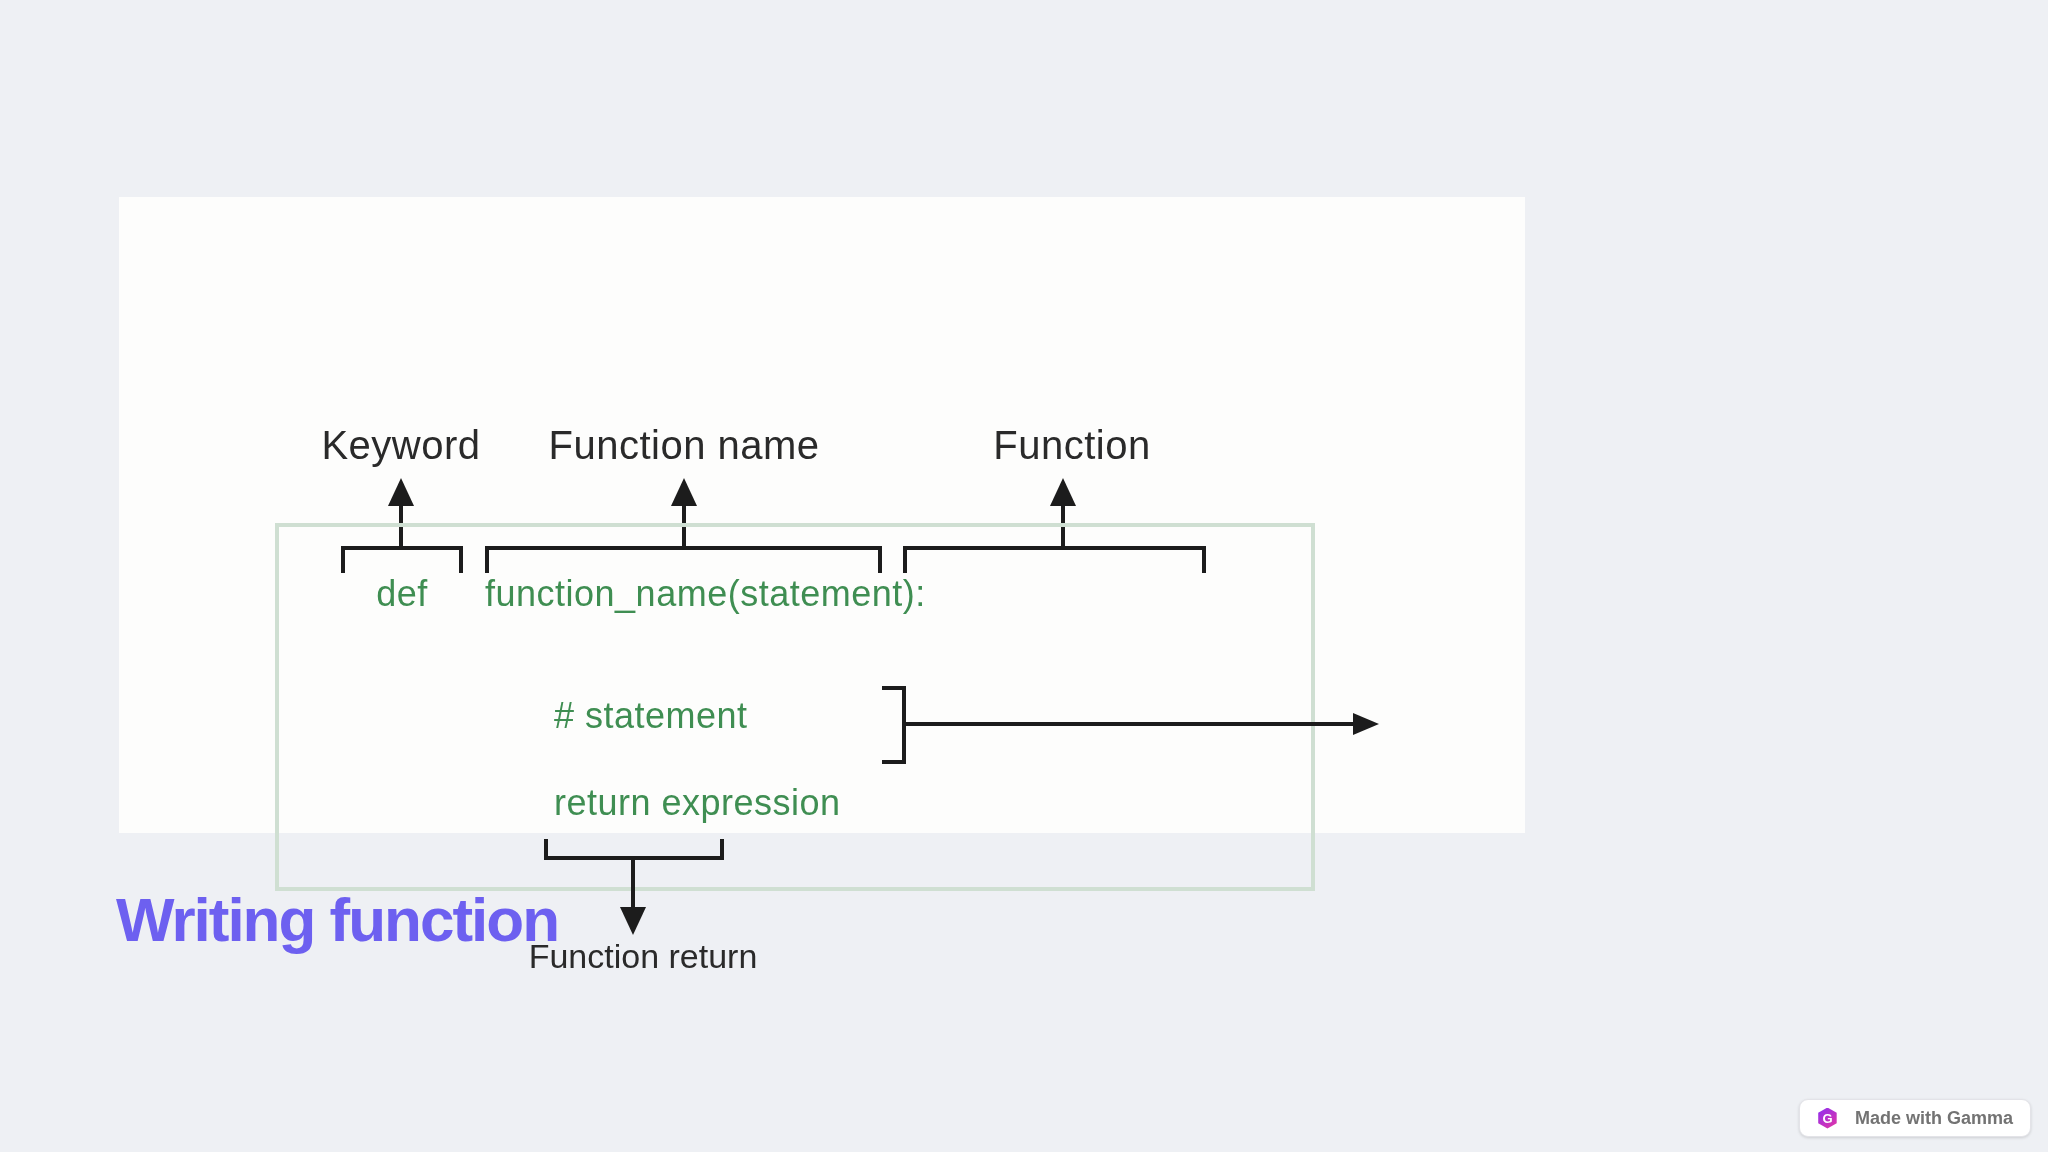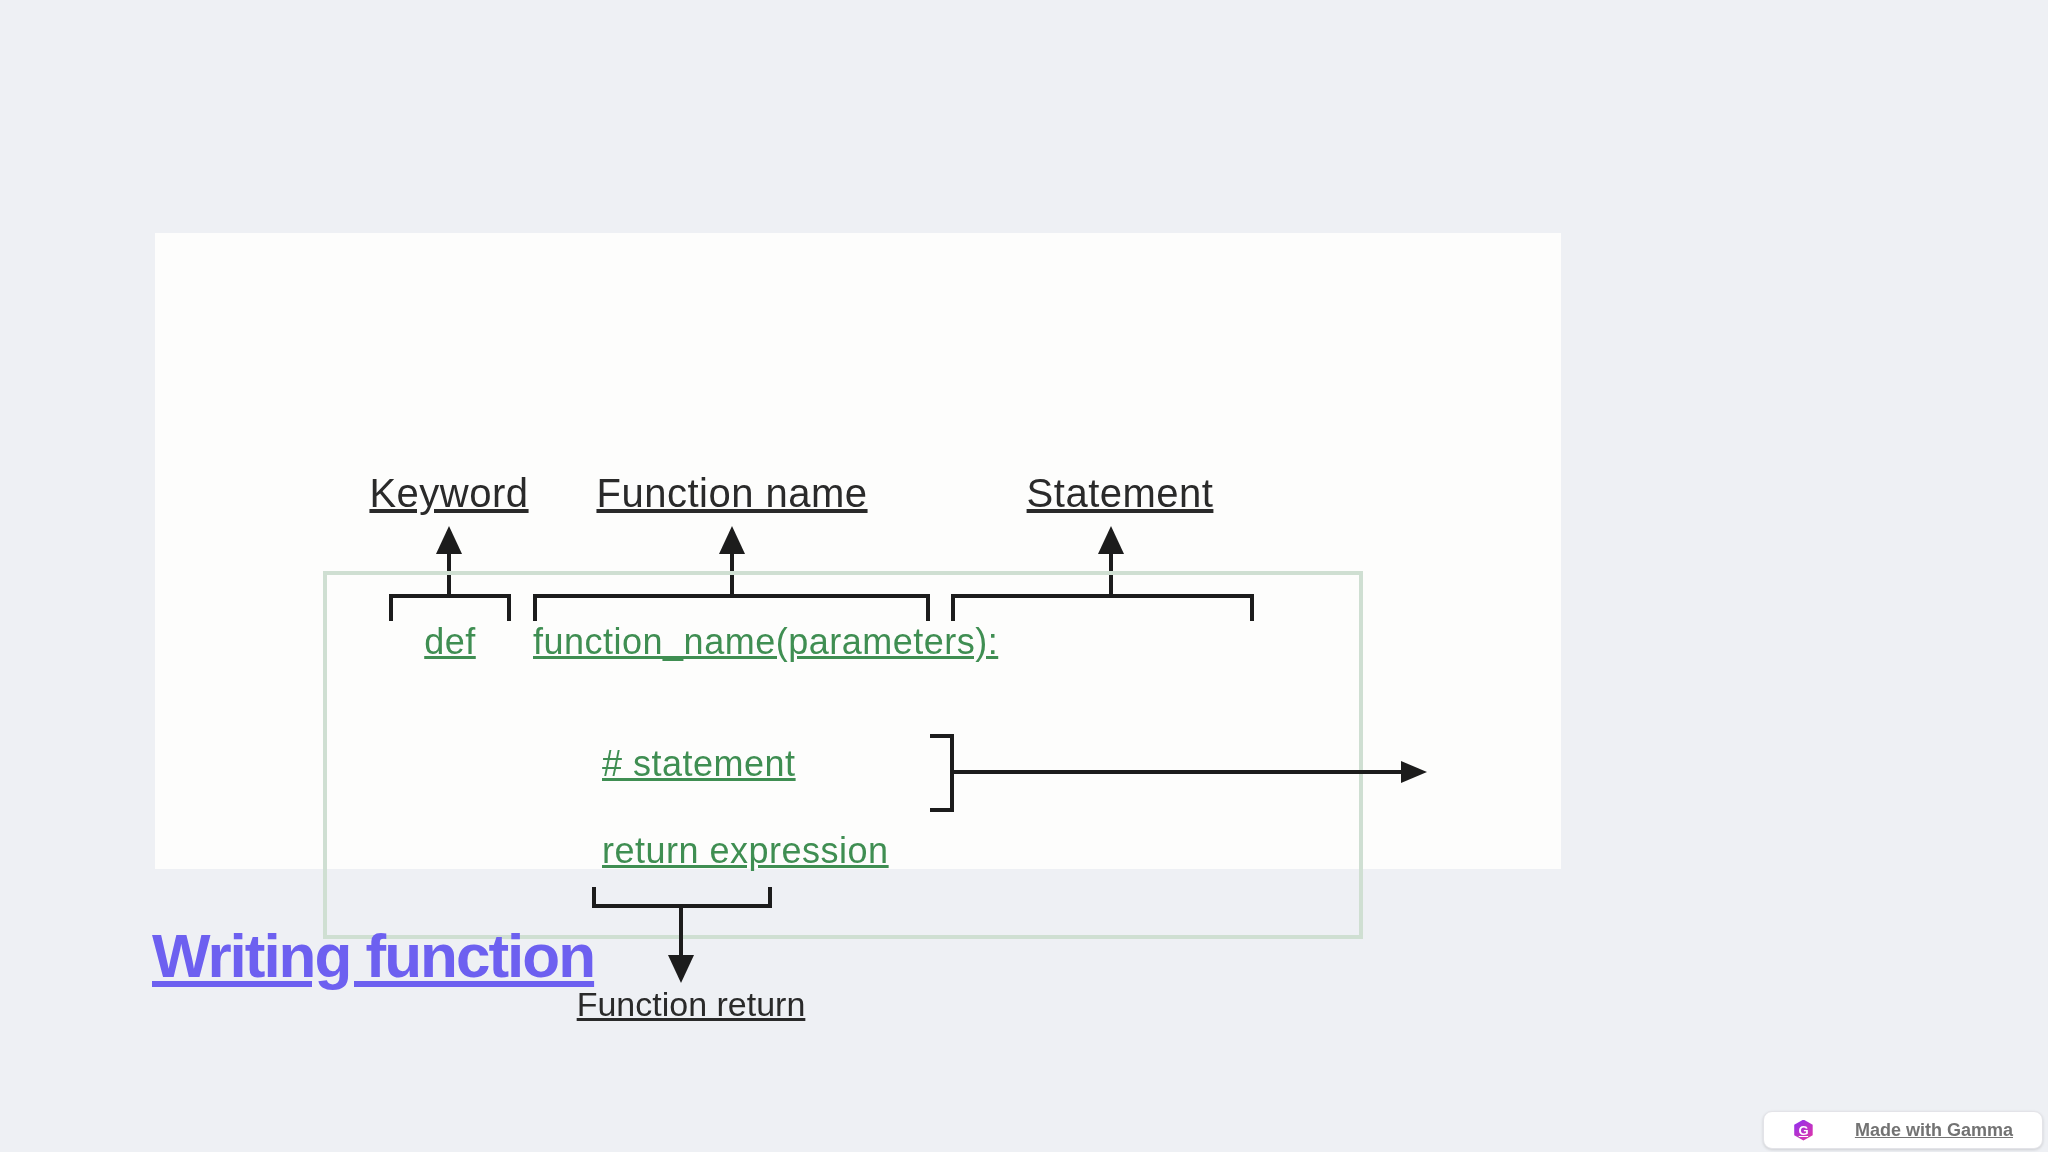--- a/index.html
+++ b/index.html
@@ -1,20 +1,20 @@
 <!DOCTYPE html>
 <html style="--bg: #eef0f4; --panel: #fdfdfc; --title: #6d60f0; --green: #3f8e52; --box-border: #cfdfd2; --ink: #1c1c1c; --label: #2a2a2a; --logo-a: #8b2ff5; --logo-b: #e9359e;"><head>
 <meta charset="utf-8">
 <style>
   :root{
     --bg:#eef0f4; --panel:#fdfdfc; --title:#6d60f0;
     --green:#3f8e52; --box-border:#cfdfd2; --ink:#1c1c1c; --label:#2a2a2a;
     --logo-a:#8b2ff5; --logo-b:#e9359e;
   }
-  *{margin:16px;padding:0;box-sizing:border-box;text-decoration:underline;}
+  *{margin:4px;padding:0;box-sizing:border-box;}
   html,body{width:2048px;height:1152px;}
   body{
     background:var(--bg);
     font-family:"Liberation Sans", sans-serif;
     position:relative; overflow:hidden;
   }
   .panel{
     position:absolute; left:107px; top:185px; width:1406px; height:636px;
     background:var(--panel);
   }
@@ -98,37 +98,37 @@
   .badge-logo span{color:#fff; font-size:13px; font-weight:bold; line-height:1;}
   .badge-text{font-size:18px; font-weight:bold; color:#737373; white-space:nowrap;}
 </style>
 </head>
 <body>
 
 <div class="panel">
 
   <div class="top-label lbl-keyword">Keyword</div>
   <div class="top-label lbl-fname">Function name</div>
-  <div class="top-label lbl-param">Statement</div>
+  <div class="top-label lbl-param">Function</div>
 
   <div class="head-up kw-head"></div>
   <div class="stem-v kw-stem"></div>
   <div class="head-up fn-head"></div>
   <div class="stem-v fn-stem"></div>
   <div class="head-up pm-head"></div>
   <div class="stem-v pm-stem"></div>
 
   <div class="code-box"></div>
 
   <div class="bracket-down bk1"></div>
   <div class="bracket-down bk2"></div>
   <div class="bracket-down bk3"></div>
 
   <div class="code code-def">def</div>
-  <div class="code code-sig">function_name(parameters):</div>
+  <div class="code code-sig">function_name(statement):</div>
   <div class="code code-ret">return expression</div>
   <div class="code code-stmt"># statement</div>
 
   <div class="stmt-bracket"></div>
   <div class="body-arrow-line"></div>
   <div class="head-right body-arrow-head"></div>
 
   <div class="ret-bracket"></div>
   <div class="stem-v ret-stem"></div>
   <div class="head-down ret-head"></div>

